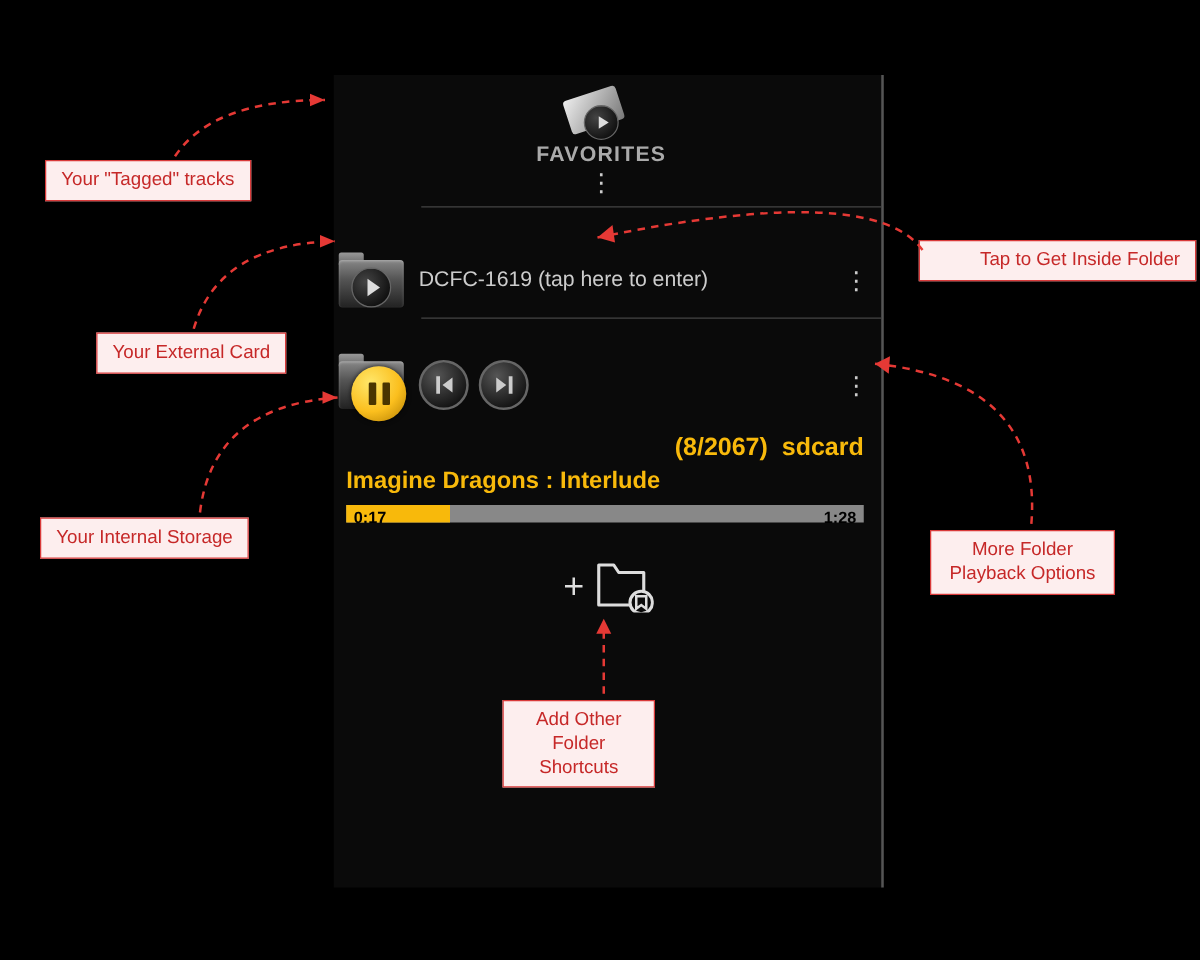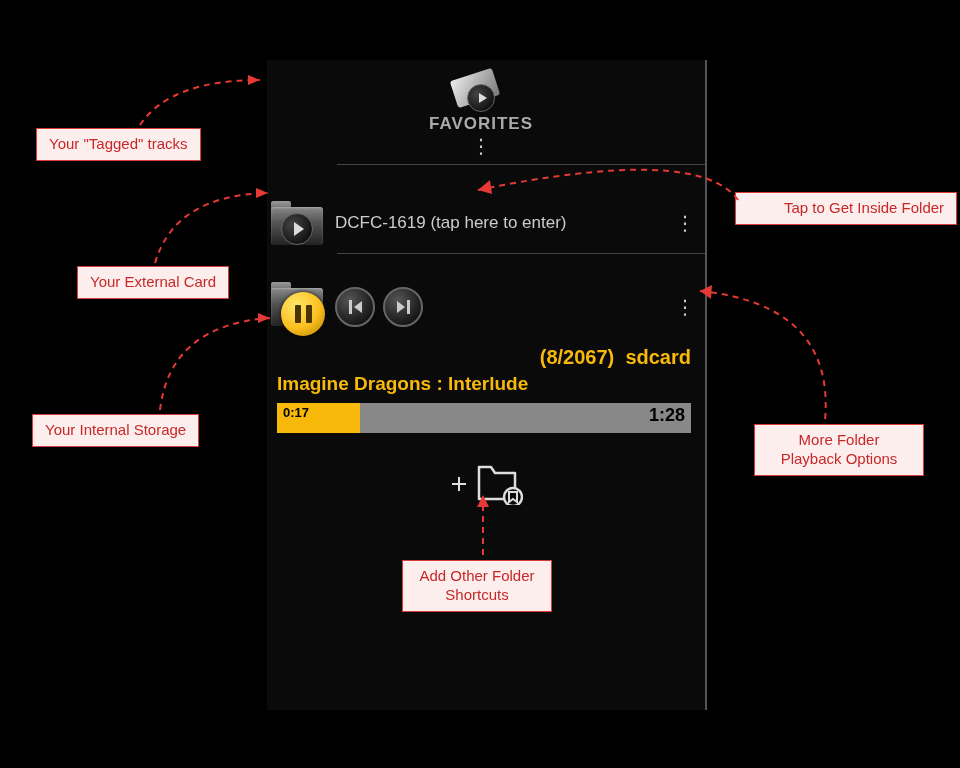--- a/index.html
+++ b/index.html
@@ -162,32 +162,32 @@
     font-weight: 600;
     text-align: right;
   }
   .track-line {
     color: #f8b90b;
     font-size: 19px;
     font-weight: 600;
     margin-top: 4px;
   }
   .progress-wrap {
-    height: 30px;
+    height: 14px;
     background: #888;
     position: relative;
     margin: 8px 14px 0 10px;
   }
   .progress-fill {
     position: absolute;
     left: 0; top: 0; bottom: 0;
     background: #f8b90b;
   }
   .time-cur { position: absolute; left: 6px; top: 2px; font-size: 13px; font-weight: bold; color: #000; }
-  .time-tot { position: absolute; right: 6px; top: 2px; font-size: 18px; font-weight: bold; color: #000; }
+  .time-tot { position: absolute; right: 6px; top: 2px; font-size: 13px; font-weight: bold; color: #000; }
   .add-folder-area {
     display: flex;
     justify-content: center;
     margin-top: 30px;
   }
   .add-folder-icon {
     display: flex;
     align-items: center;
     color: #ddd;
   }
@@ -303,22 +303,22 @@
       </svg>
     </div>
   </div>
 
 </div>
 
 <div class="anno" style="left:36px; top:128px;">Your "Tagged" tracks</div>
 <div class="anno" style="left:40px; top:266px;margin-left:37px;">Your External Card</div>
 <div class="anno" style="left:32px; top:414px;">Your Internal Storage</div>
 <div class="anno" style="left:735px; top:192px;padding-left:48px;">Tap to Get Inside Folder</div>
-<div class="anno" style="left:744px; top:424px; width:170px;margin-left:10px;">More Folder Playback Options</div>
-<div class="anno" style="left:402px; top:560px; width:150px;">Add Other Folder Shortcuts</div>
+<div class="anno" style="left:744px; top:424px; width:148px;">More Folder Playback Options</div>
+<div class="anno" style="left:402px; top:560px; width:122px;">Add Other Folder Shortcuts</div>
 
 <svg class="arrow" style="left:135px; top:75px; width:140px; height:60px;">
   <path d="M5 50 Q 35 5 125 5"></path>
   <polygon points="125,5 113,0 113,10"></polygon>
 </svg>
 
 <svg class="arrow" style="left:150px; top:185px; width:130px; height:85px;">
   <path d="M5 78 Q 25 10 118 8"></path>
   <polygon points="118,8 106,3 106,13"></polygon>
 </svg>

